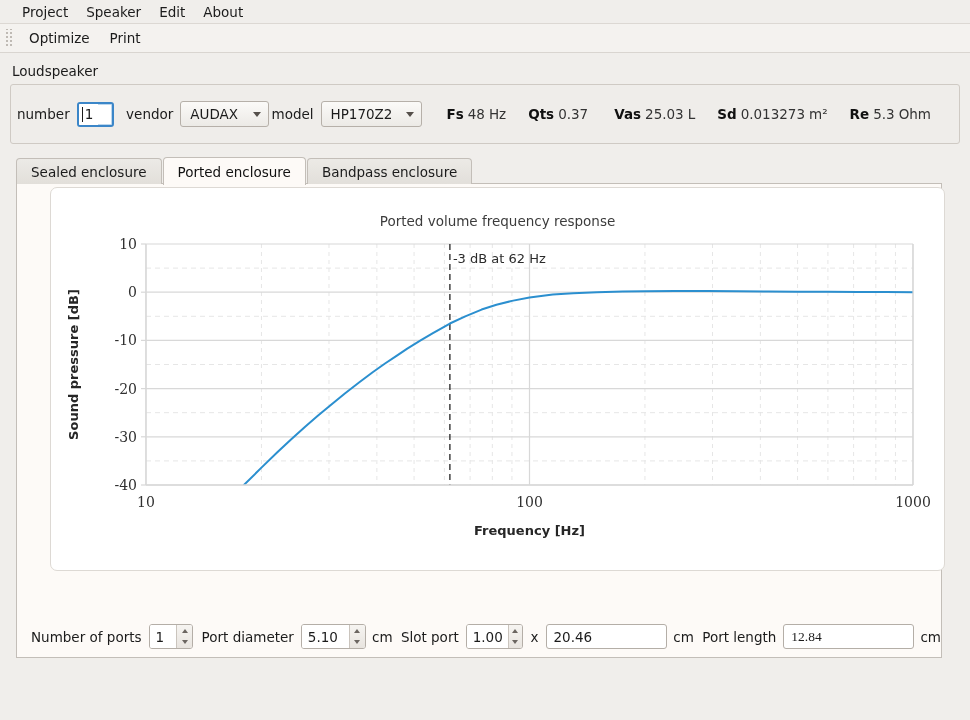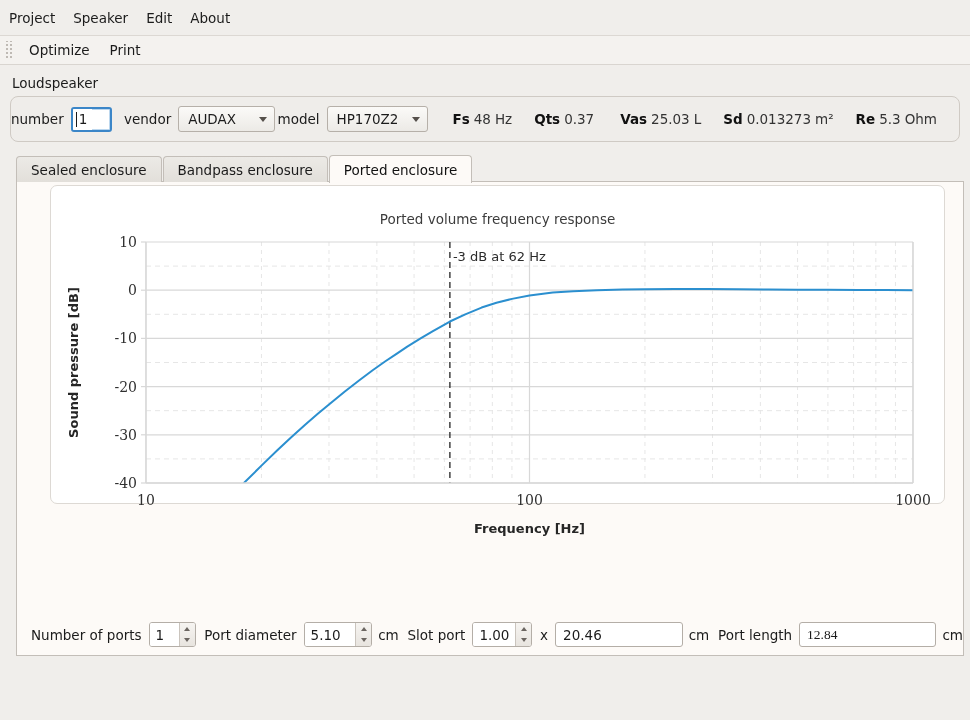--- a/index.html
+++ b/index.html
@@ -10,25 +10,25 @@
     background: #f0eeeb;
     font-family: "DejaVu Sans", "Liberation Sans", sans-serif;
     font-size: 13px;
     color: #1a1a1a;
     overflow: hidden;
     position: relative;
   }
 
   
   .menubar {
-    height: 36px;
+    height: 24px;
     background: #f0eeeb;
     display: flex;
     align-items: center;
-    padding-left: 0;
+    padding-left: 13px;
     border-bottom: 1px solid #dcd8d3;
     box-sizing: border-box;
   }
   .menubar .menu-item {
     padding: 2px 9px;
     font-size: 13.5px;
     color: #1b1b1b;
     cursor: default;
     white-space: nowrap;
   }
@@ -60,26 +60,26 @@
 
   
   .group-wrap { padding: 10px 10px 0 10px; }
   .group-title {
     font-size: 13.5px;
     color: #1a1a1a;
     margin: 0 0 5px 2px;
   }
   .group-box {
     border: 1px solid #cfcac4;
-    border-radius: 8px;
+    border-radius: 3px;
     background: #efedea;
-    height: 46px;
-    display: flex;
-    align-items: center;
-    padding: 0 0;
+    height: 60px;
+    display: flex;
+    align-items: center;
+    padding: 0 6px;
     box-sizing: border-box;
   }
   .fld-label { font-size: 13.5px; color: #1b1b1b; margin-right: 7px; white-space: nowrap; }
   .fld-unit  { font-size: 13.5px; color: #1b1b1b; margin-left: 6px; white-space: nowrap; }
 
   
   .spin {
     display: inline-flex;
     align-items: stretch;
     height: 25px;
@@ -164,21 +164,21 @@
   }
 
   
   .params { display: flex; align-items: center; margin-left: 24px; }
   .param { margin-right: 22px; white-space: nowrap; font-size: 13.5px; }
   .param .pk { font-weight: bold; color: #111; }
   .param .pv { color: #333; margin-left: 4px; }
   .param .pu { color: #333; margin-left: 4px; }
 
   
-  .tabs-wrap { margin: 12px 6px 0 10px; padding-left: 6px; }
+  .tabs-wrap { margin: 12px 28px 0 10px; padding-left: 6px; }
   .tabstrip {
     display: flex;
     align-items: flex-end;
     height: 28px;
     position: relative;
     z-index: 2;
   }
   .tab {
     height: 26px;
     display: flex; align-items: center;
@@ -218,21 +218,21 @@
     height: 46px;
     padding: 0 0 0 0;
   }
   .vb-left { display: flex; align-items: center; margin-left: 142px; }
   .vb-right { display: flex; align-items: center; margin-left: 70px; }
 
   
   .chart-card {
     position: absolute;
     left: 33px; top: 3px;
-    width: 895px; height: 319px;
+    width: 895px; height: 384px;
     background: #ffffff;
     border: 1px solid #ddd9d4;
     border-radius: 7px;
     box-sizing: border-box;
   }
   .chart-title {
     position: absolute;
     width: 100%;
     top: 25px;
     text-align: center;
@@ -307,22 +307,22 @@
       <span class="param">
         <span class="pk">Re</span><span class="pv">5.3</span><span class="pu">Ohm</span>
       </span>
     </div>
   </div>
 </div>
 
 <div class="tabs-wrap">
   <div class="tabstrip">
     <div class="tab">Sealed enclosure</div>
+    <div class="tab active">Ported enclosure</div>
     <div class="tab">Bandpass enclosure</div>
-    <div class="tab active">Ported enclosure</div>
   </div>
 
   <div class="tabpanel">
 
     <div class="vb-row">
       <div class="vb-left">
         <span class="fld-label">Enclosure volume (Vb)</span>
         <div class="spin" style="width:71px;">
           <div class="spin-val">12.70</div>
           <div class="spin-arrows" style="margin-left:auto;">

